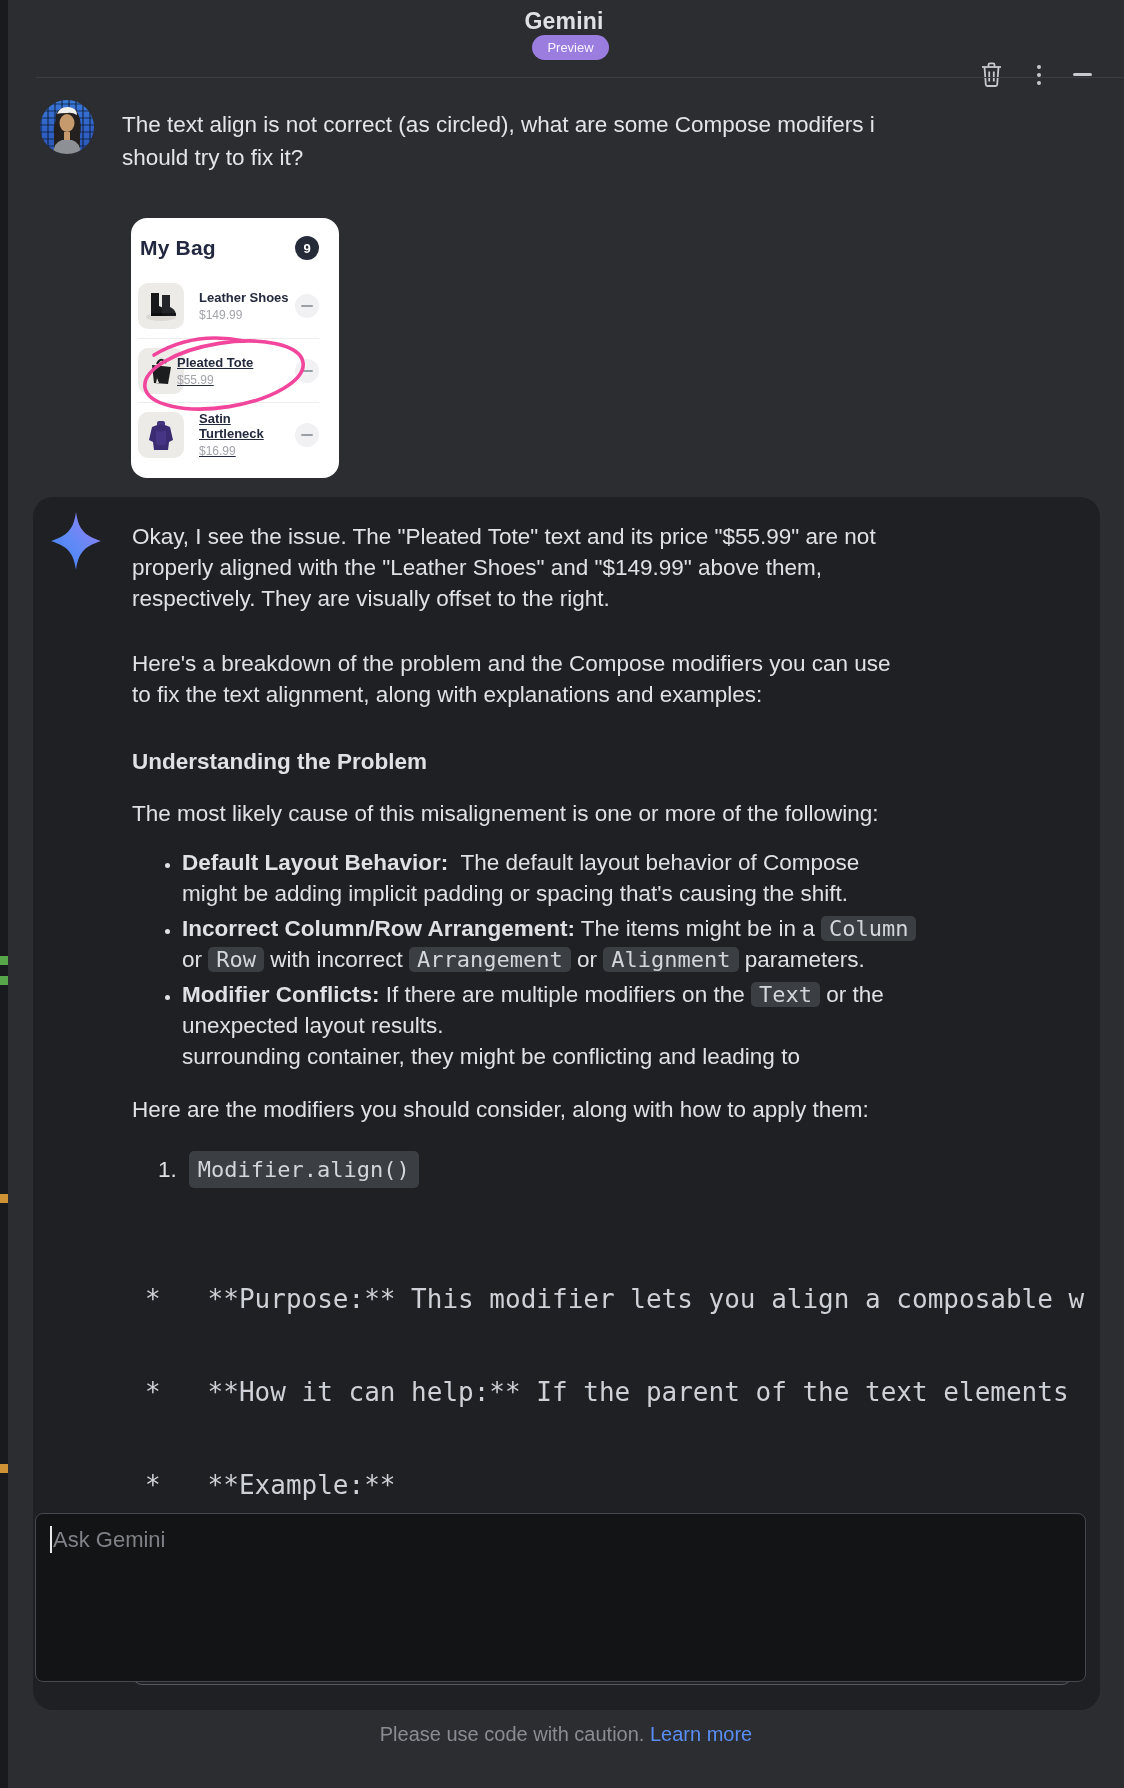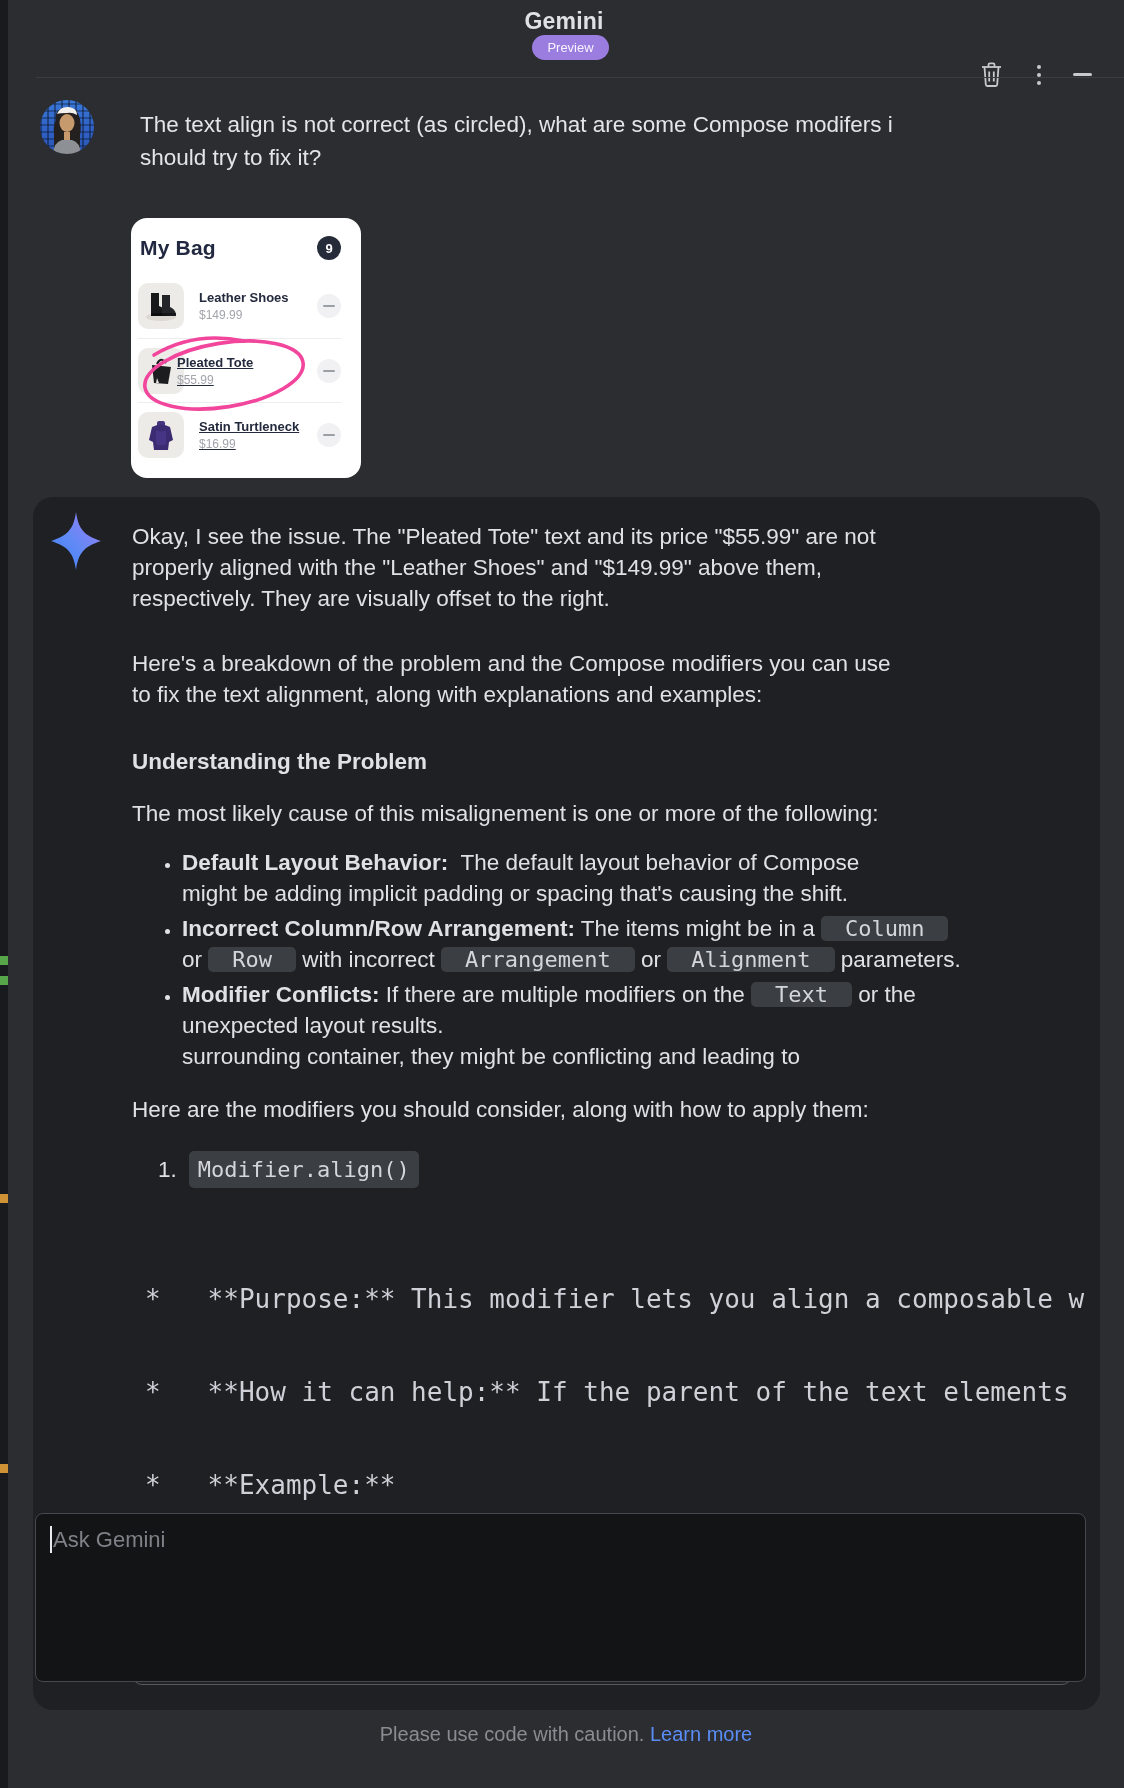--- a/index.html
+++ b/index.html
@@ -33,25 +33,25 @@
 
   
   .user-row { position:absolute; left:40px; top:100px; display:flex; }
   .avatar {
     width:54px; height:54px; border-radius:50%; overflow:hidden; flex:none;
     background:
       repeating-linear-gradient(90deg, rgba(10,20,40,.45) 0 2px, transparent 2px 7px),
       repeating-linear-gradient(0deg, rgba(10,20,40,.35) 0 2px, transparent 2px 7px),
       linear-gradient(180deg,#3a79d8 0%, #2f5fc4 60%, #2b57b5 100%);
   }
-  .user-text { margin-left:46px; padding-top:8px; font-size:22.5px; line-height:33px; color:#e3e5e8; }
+  .user-text { margin-left:28px; padding-top:8px; font-size:22.5px; line-height:33px; color:#e3e5e8; }
 
   
   .card {
-    position:absolute; left:131px; top:218px; width:230px; height:260px;
+    position:absolute; left:131px; top:218px; width:208px; height:260px;
     background:#ffffff; border-radius:16px; color:#242a3d;
     padding:18px 20px 0 7px; z-index:2; cursor:pointer;
   }
   .card-head { display:flex; align-items:center; justify-content:space-between; padding-left:2px; }
   .card-title { font-size:21px; font-weight:700; letter-spacing:.2px; color:#222840; }
   .count-badge {
     width:24px; height:24px; border-radius:50%; background:#262b3a; color:#fff;
     font-size:13px; font-weight:700; display:flex; align-items:center; justify-content:center;
   }
   .items { margin-top:14px; }
@@ -80,21 +80,21 @@
   .para-gap1 { margin-top:34px; }
   .h { font-weight:700; margin-top:36px; }
   .p3 { margin-top:21px; }
   .blist { margin-top:18px; padding-left:50px; list-style:disc outside; }
   .blist li { margin-bottom:4px; }
   .blist li::marker { color:#dfe1e5; font-size:18px; }
   .b { font-weight:700; }
   .chip {
     font-family:"DejaVu Sans Mono","Liberation Mono",monospace;
     font-size:22px; background:#3b3e42; color:#d3d6db;
-    border-radius:5px; padding:0 24px;
+    border-radius:5px; padding:0 8px;
   }
   .h2 { font-weight:700; margin-top:55px; }
   .p4 { margin-top:22px; }
   .olrow { margin-top:26px; margin-left:26px; display:flex; align-items:center; gap:12px; }
   .olnum { font-size:22.5px; }
   .olrow .chip { font-size:22px; padding:3px 9px; }
   .raw {
     margin-top:34px; margin-left:13px;
     font-family:"DejaVu Sans Mono","Liberation Mono",monospace;
     font-size:26px; line-height:31px; color:#ced1d7; white-space:pre;

